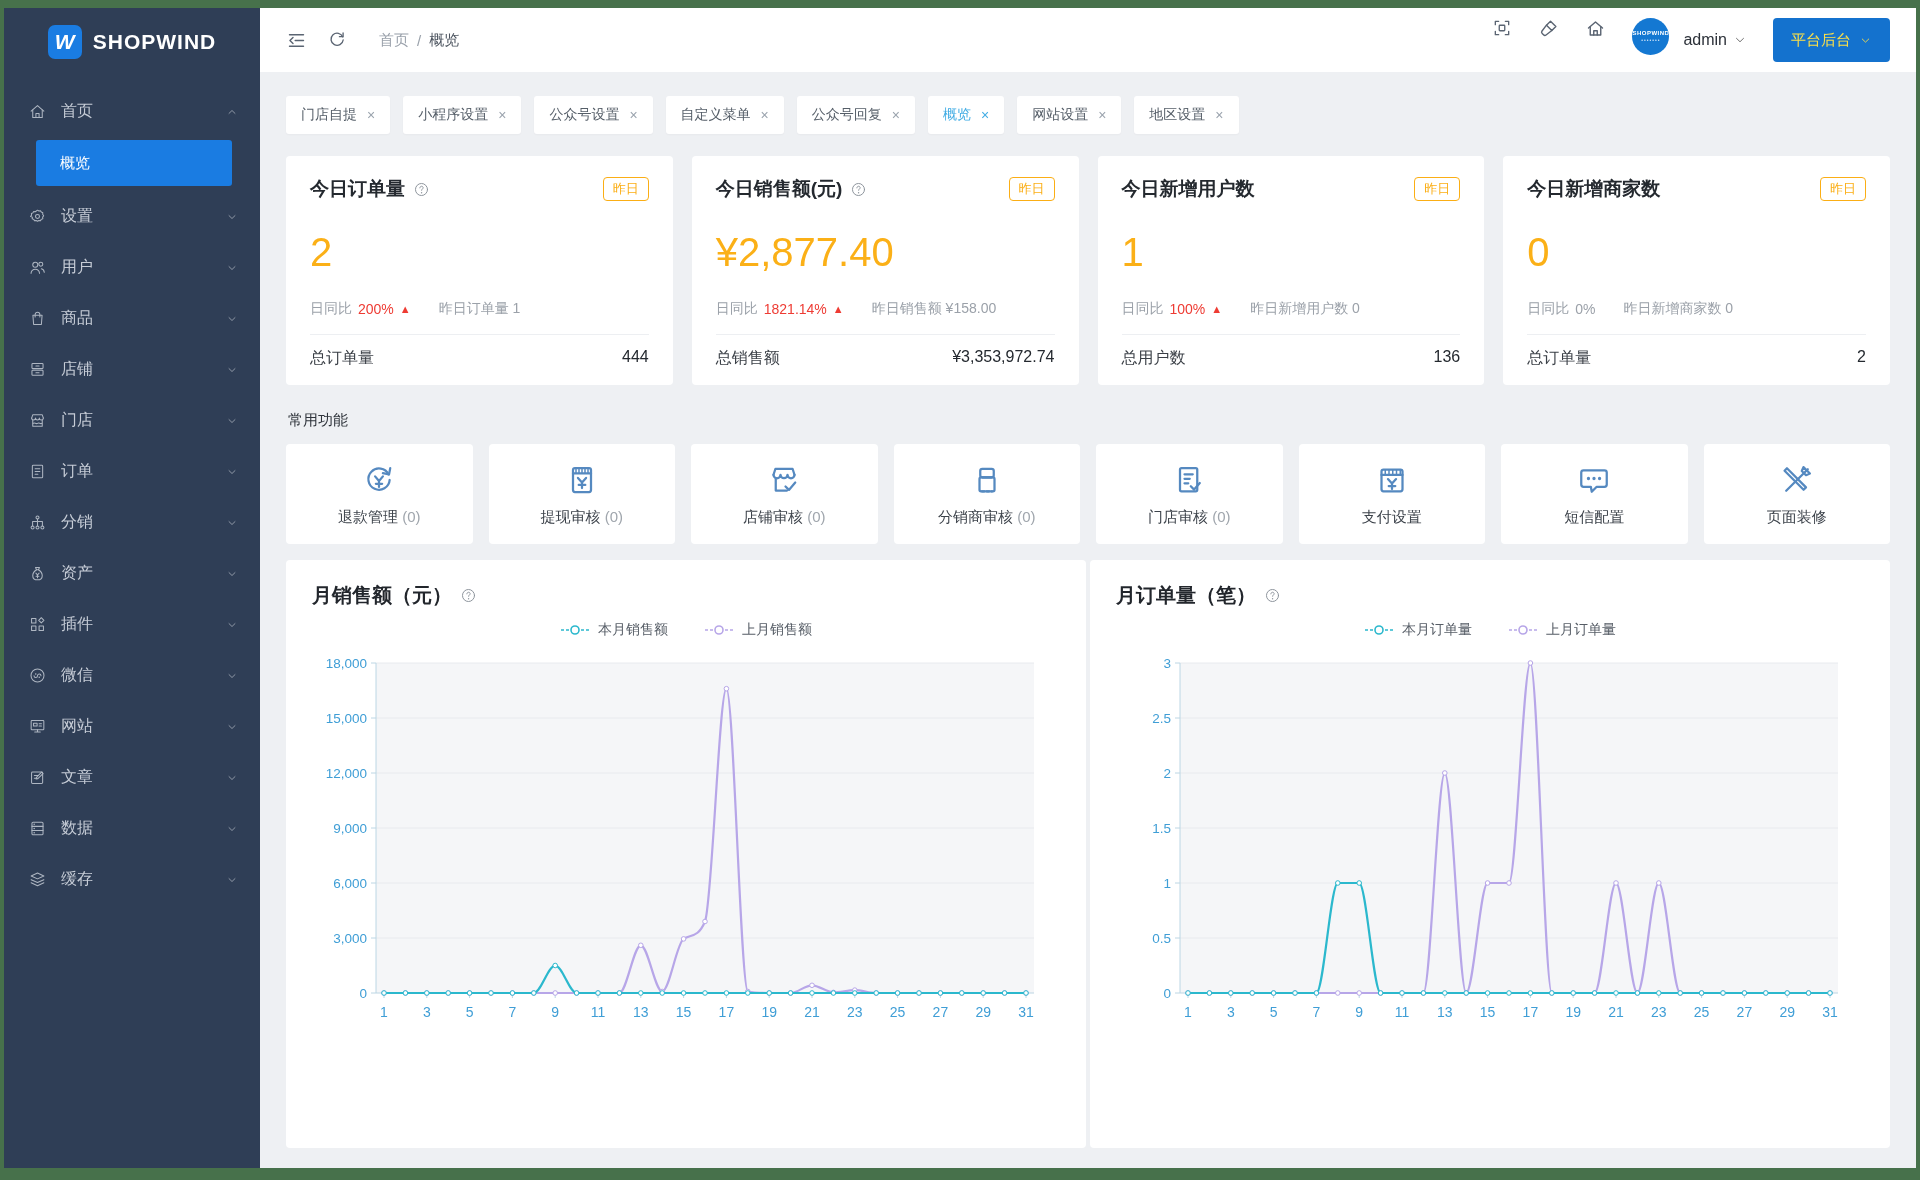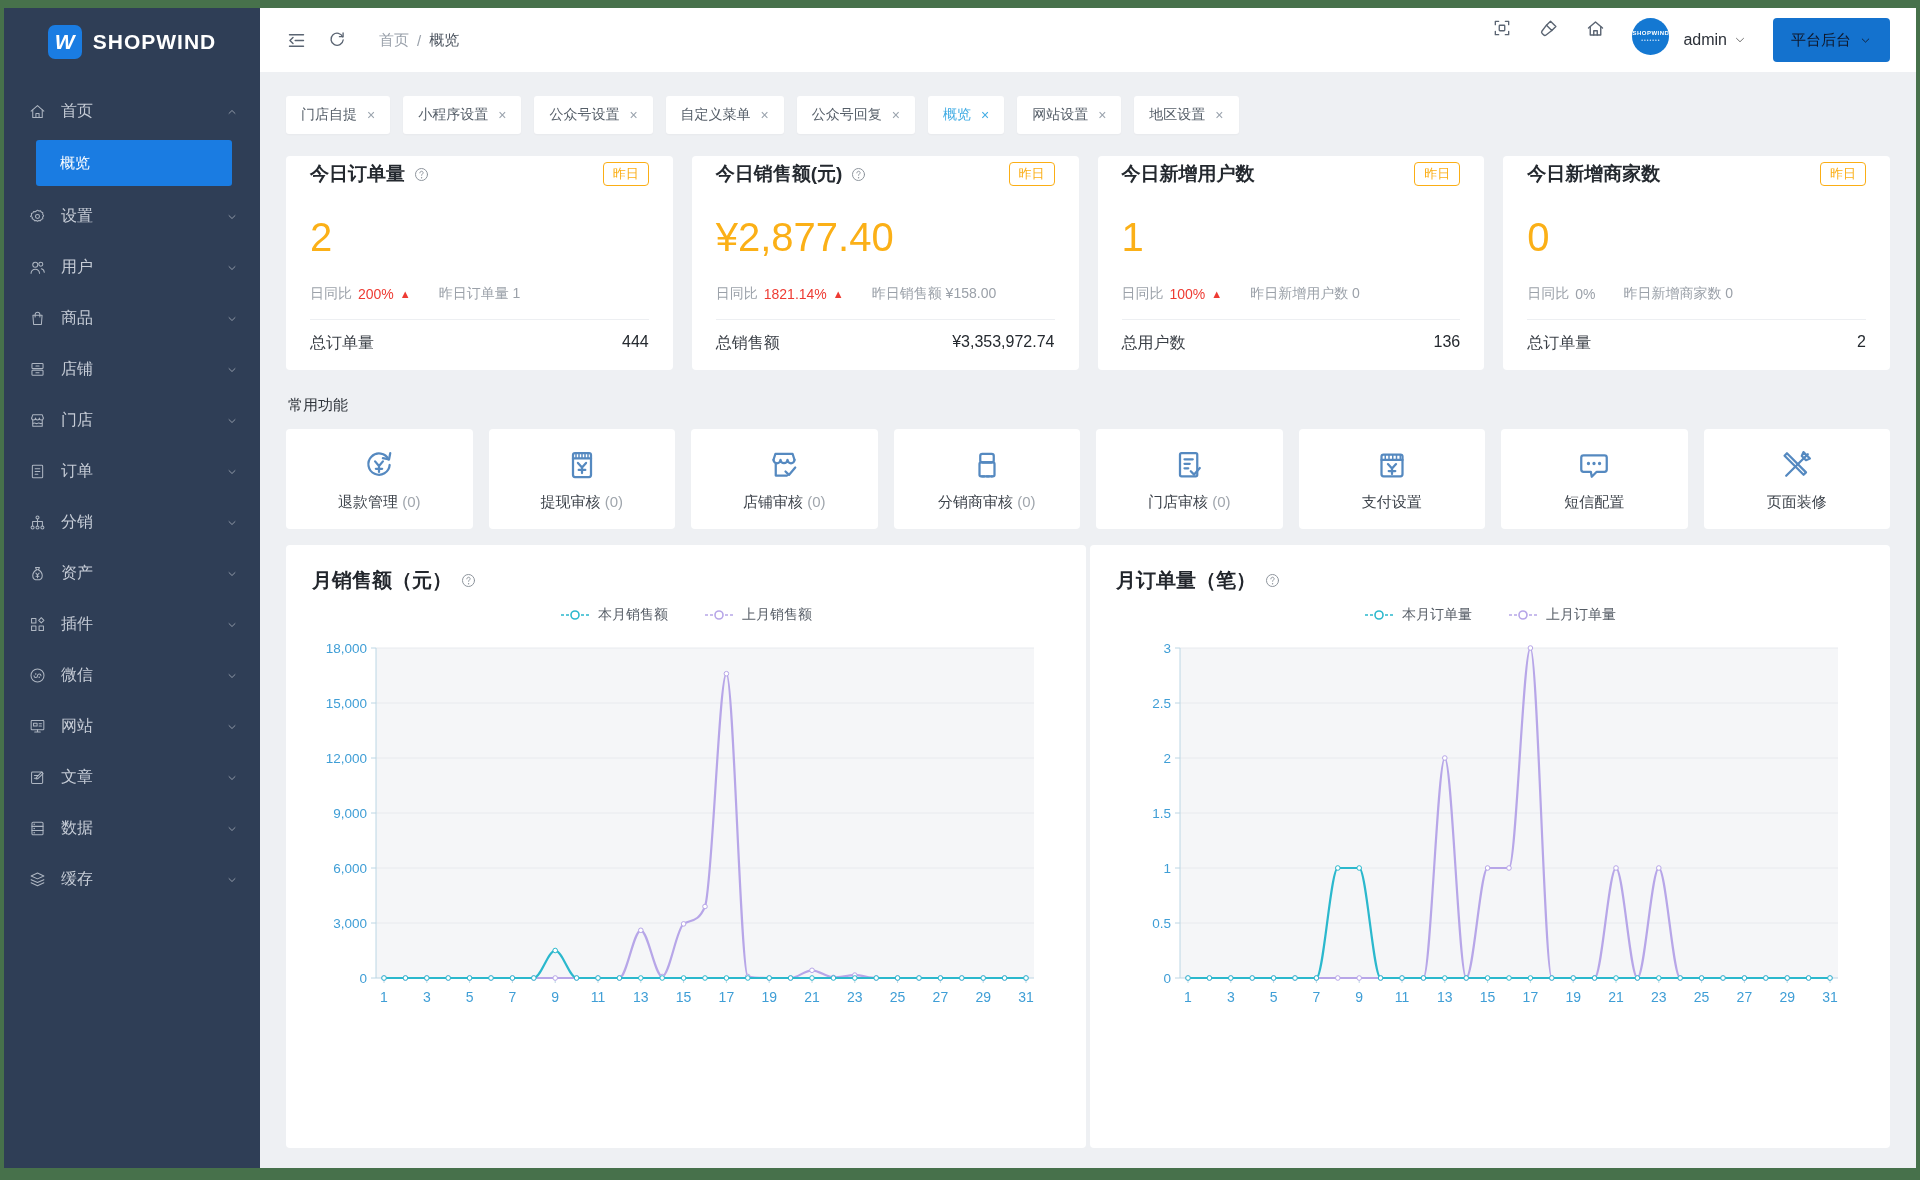--- a/index.html
+++ b/index.html
@@ -26,33 +26,33 @@
   .breadcrumb { font-size:15px; margin-left:12px; display:flex; gap:8px; align-items:center; }
   .bc-root,.bc-sep { color:#9aa1ab; }
   .bc-cur { color:#4b535e; }
   .tb-spacer { flex:1; }
   .tb-right { display:flex; gap:26px; }
   .avatar { width:37px; height:37px; border-radius:50%; background:#1478d2; display:flex; flex-direction:column; align-items:center; justify-content:center; cursor:pointer; overflow:hidden; }
   .av-t { color:#fff; font-size:6px; font-weight:bold; letter-spacing:.5px; }
   .av-d { color:#cfe3f7; font-size:5px; letter-spacing:1px; margin-top:1px; }
   .username { display:flex; align-items:center; gap:6px; font-size:16px; color:#2b3038; cursor:pointer; margin-left:-12px; }
   .username .u-caret { color:#666; display:flex; }
-  .platform-btn { background:#1472ce; border:none; color:#0f172a; font-size:15px; font-family:inherit; padding:0 18px; height:44px; border-radius:4px; display:flex; align-items:center; gap:8px; cursor:pointer; }
+  .platform-btn { background:#1472ce; border:none; color:#fde047; font-size:15px; font-family:inherit; padding:0 18px; height:44px; border-radius:4px; display:flex; align-items:center; gap:8px; cursor:pointer; }
 
   .tabsbar { padding:24px 26px 0; display:flex; gap:13px; flex:none; }
   .tab-chip { background:#fff; height:38px; border-radius:3px; display:flex; align-items:center; gap:10px; padding:0 15px; font-size:14px; color:#555e68; cursor:pointer; box-shadow:0 1px 2px rgba(0,0,0,.03); }
   .tab-chip .t-close { color:#9aa3ad; font-size:14px; }
   .tab-chip.active { color:#41ace4; }
   .tab-chip.active .t-close { color:#41ace4; }
 
   .content { flex:1; padding:22px 26px 0; display:flex; flex-direction:column; min-height:0; }
 
   
   .stats { display:grid; grid-template-columns:repeat(4,1fr); gap:19px; flex:none; }
-  .stat-card { background:#fff; border-radius:4px; padding:5px 24px 16px; }
+  .stat-card { background:#fff; border-radius:4px; padding:20px 24px 16px; }
   .sc-head { display:flex; align-items:center; }
   .sc-title { font-size:19px; font-weight:bold; color:#24292f; }
   .sc-help { color:#8d949c; margin-left:8px; display:flex; }
   .sc-badge { margin-left:auto; color:#fbae15; border:1px solid #fbae15; border-radius:4px; font-size:13px; padding:2px 9px; }
   .sc-value { font-size:40px; color:#fbb017; margin:30px 0 28px; line-height:1; }
   .sc-compare { display:flex; align-items:center; font-size:14px; color:#9ba1a9; gap:6px; }
   .sc-cmp-val { color:#ee3b33; }
   .sc-cmp-val.flat { color:#9ba1a9; }
   .sc-tri { color:#ee3b33; font-size:11px; }
   .sc-yest { margin-left:22px; }

